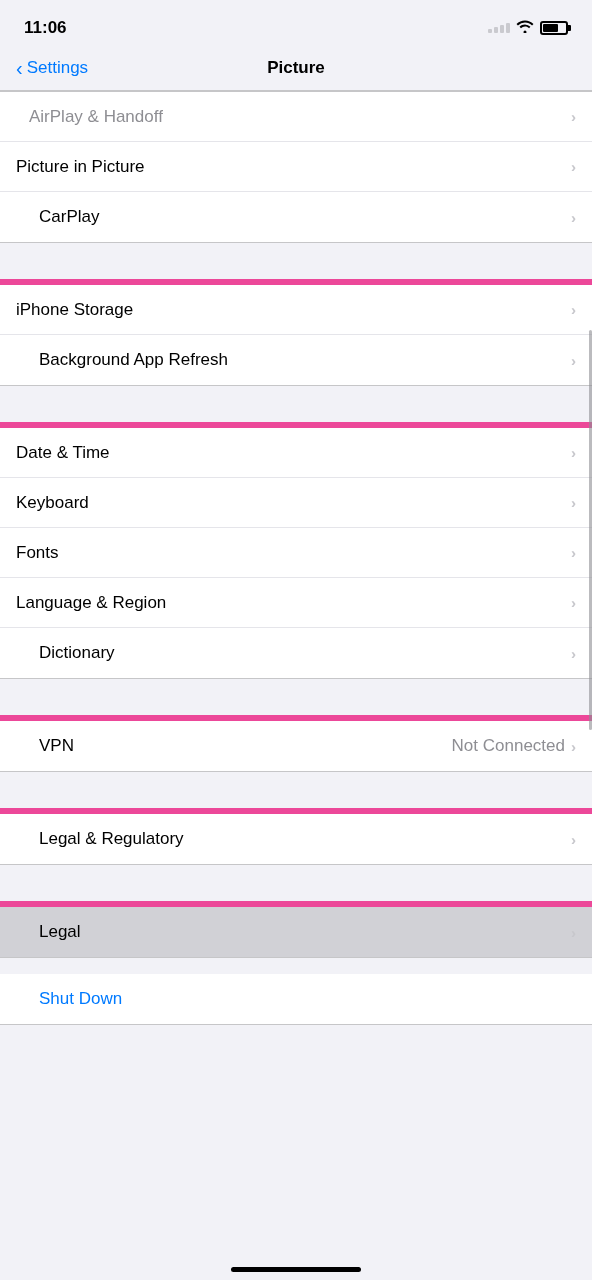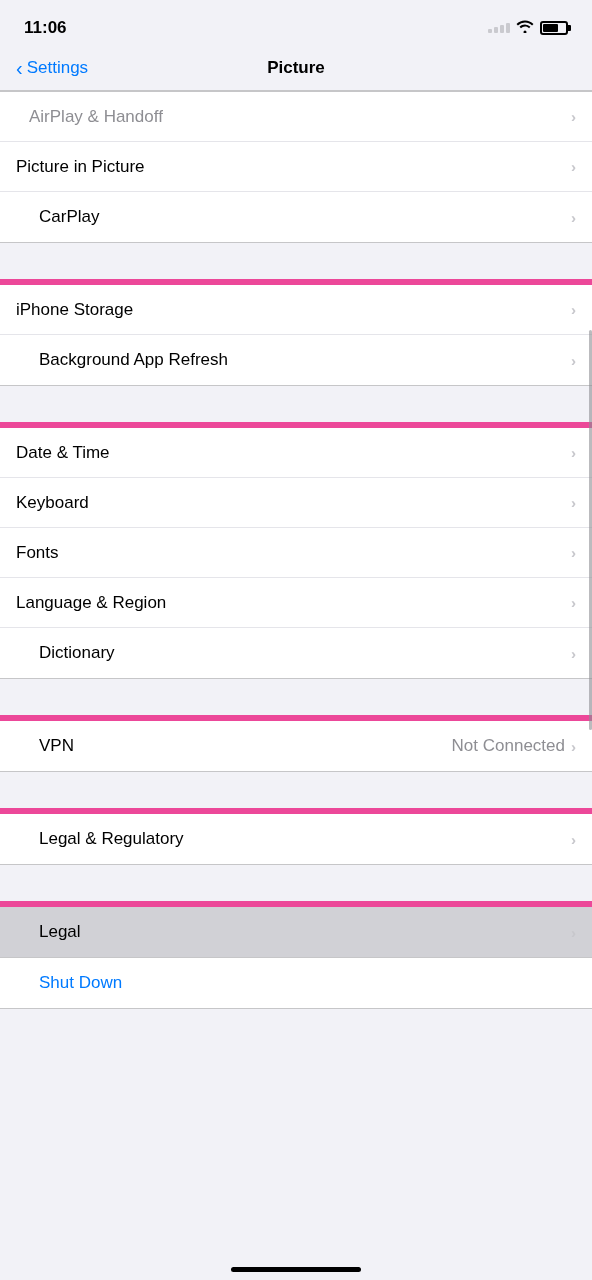--- a/index.html
+++ b/index.html
@@ -370,21 +370,21 @@
 
     <div class="settings-group">
       <div class="settings-item highlighted">
         <span class="settings-item-label">Legal</span>
         <div class="settings-item-right">
           <span class="chevron-right">›</span>
         </div>
       </div>
     </div>
 
-    <div class="settings-group" style="margin-top:0; border-top: none;">
+    <div class="settings-group" style="margin-top:16px; border-top: none;">
       <div class="settings-item link-style">
         <span class="settings-item-label">Shut Down</span>
       </div>
     </div>
 
   </div>
 
   <div class="home-indicator">
     <div class="home-bar"></div>
   </div>

